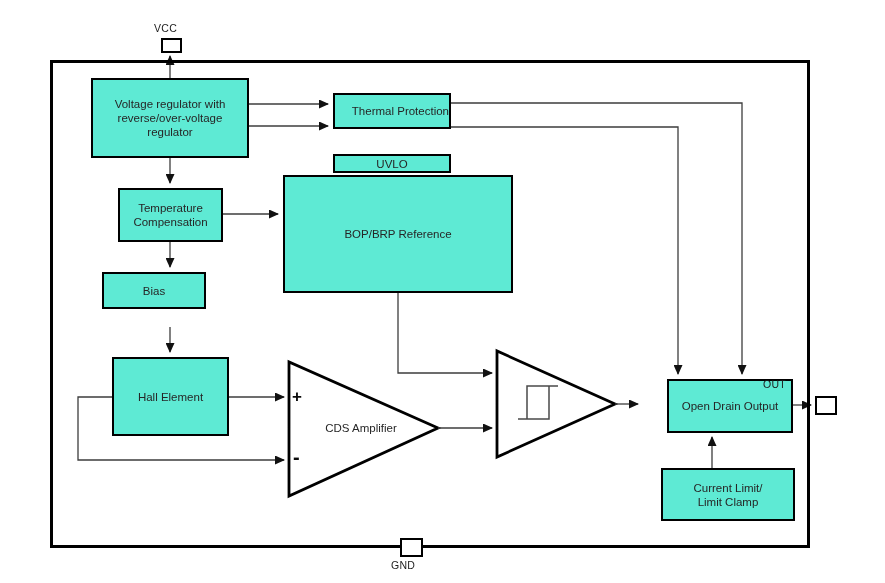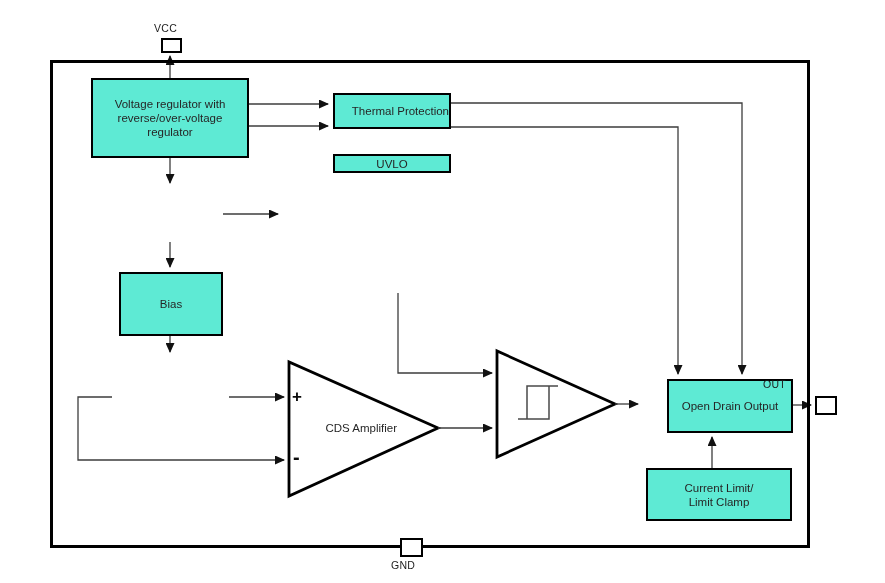--- a/index.html
+++ b/index.html
@@ -113,37 +113,47 @@
   </div>
 
   <div class="box" style="left:333px; top:93px; width:118px; height:36px;align-items:flex-end;">
     <span>Thermal Protection</span>
   </div>
 
   <div class="box" style="left:333px; top:117px; width:118px; height:19px;margin-top:37px;">
     <span>UVLO</span>
   </div>
 
+  <div class="box heavy" style="left:118px; top:188px; width:105px; height:54px;">
+    <span>Temperature</span>
+    <span>Compensation</span>
+  </div>
 
+  <div class="box heavy" style="left:283px; top:175px; width:230px; height:118px;">
+    <span>BOP/BRP Reference</span>
+  </div>
 
-  <div class="box heavy" style="left:119px; top:272px; width:104px; height:64px;">
+  <div class="box heavy" style="left:102px; top:272px; width:104px; height:37px;">
     <span>Bias</span>
   </div>
 
+  <div class="box heavy" style="left:112px; top:357px; width:117px; height:79px;">
+    <span>Hall Element</span>
+  </div>
 
   <div class="box" style="left:667px; top:379px; width:126px; height:54px;">
     <span>Open Drain Output</span>
   </div>
 
-  <div class="box" style="left:646px; top:468px; width:146px; height:53px;">
+  <div class="box" style="left:661px; top:468px; width:134px; height:53px;">
     <span>Current Limit/</span>
     <span>Limit Clamp</span>
   </div>
 
-  <div class="float-label" style="left:297px; top:421px; width:100px;text-align:right;">CDS Amplifier</div>
+  <div class="float-label" style="left:311px; top:421px; width:100px;">CDS Amplifier</div>
   <div class="polarity" style="left:292px; top:388px;">+</div>
   <div class="polarity" style="left:293px; top:449px; font-size:20px;">-</div>
 
   <div class="pin" style="left:161px; top:38px; width:21px; height:15px;"></div>
   <div class="pin-label" style="left:154px; top:22px; width:35px;">VCC</div>
 
   <div class="pin" style="left:400px; top:538px; width:23px; height:19px;"></div>
   <div class="pin-label" style="left:391px; top:559px; width:35px;">GND</div>
 
   <div class="pin" style="left:815px; top:396px; width:22px; height:19px;"></div>

